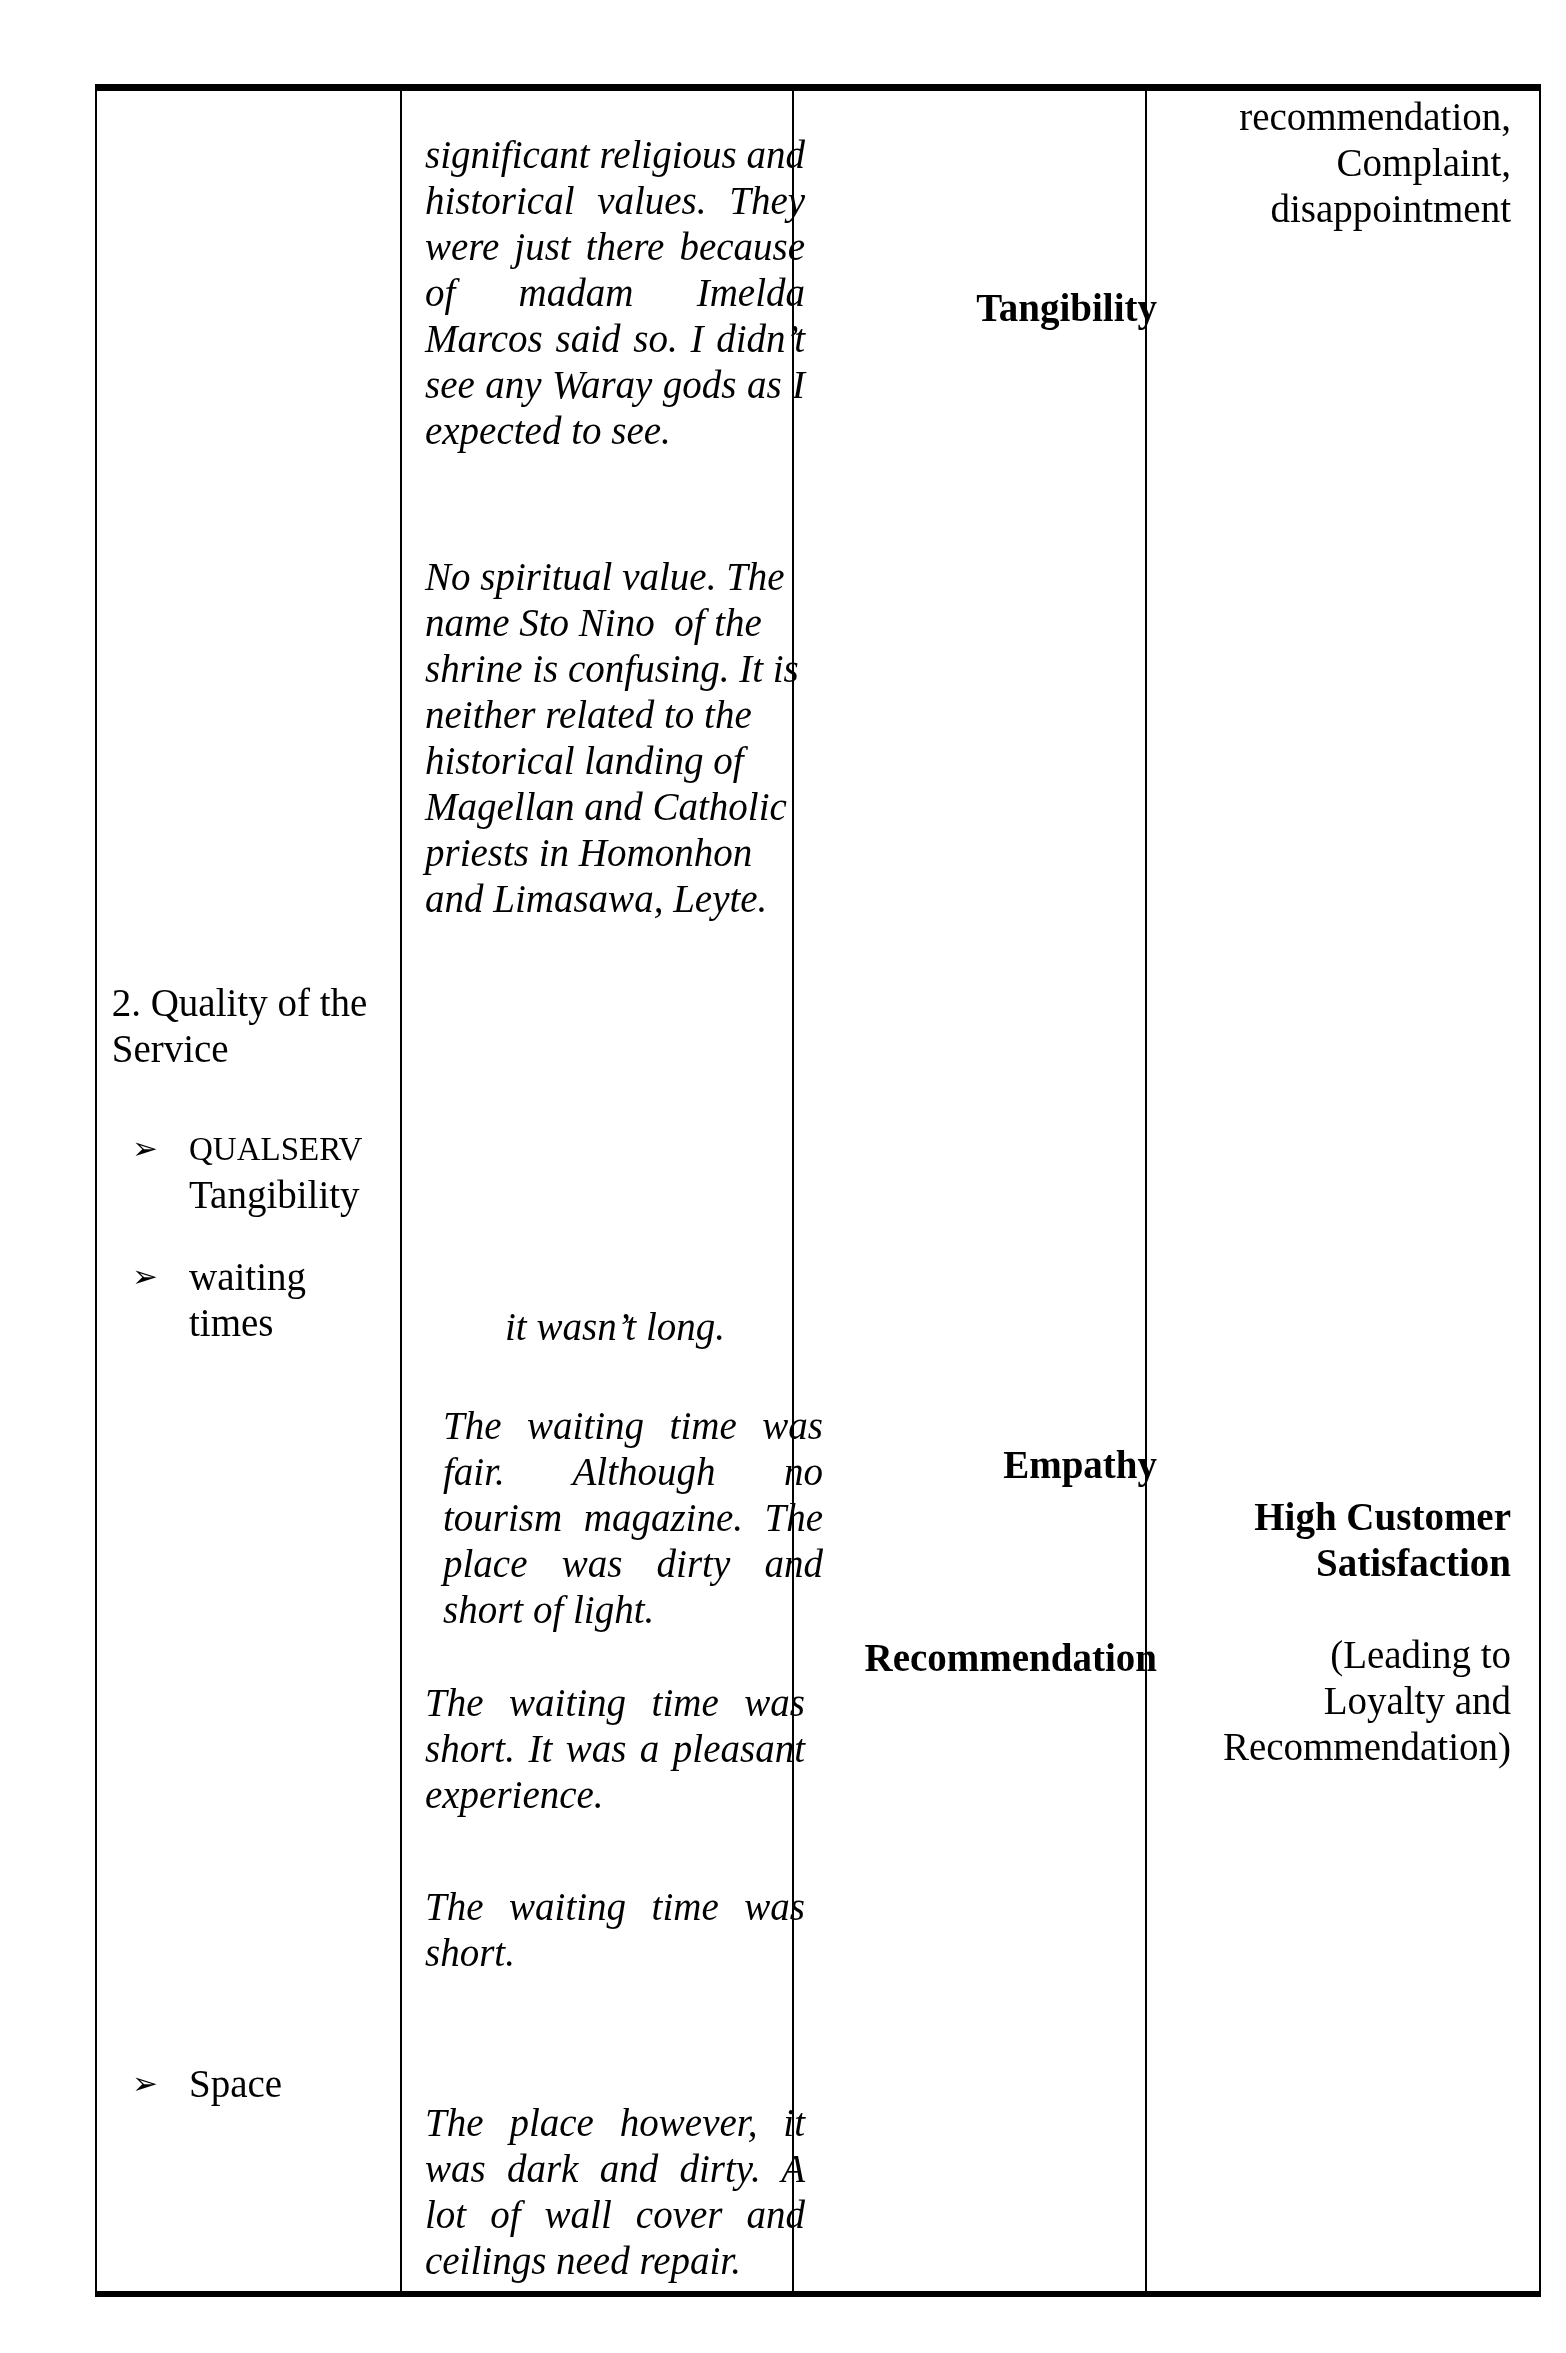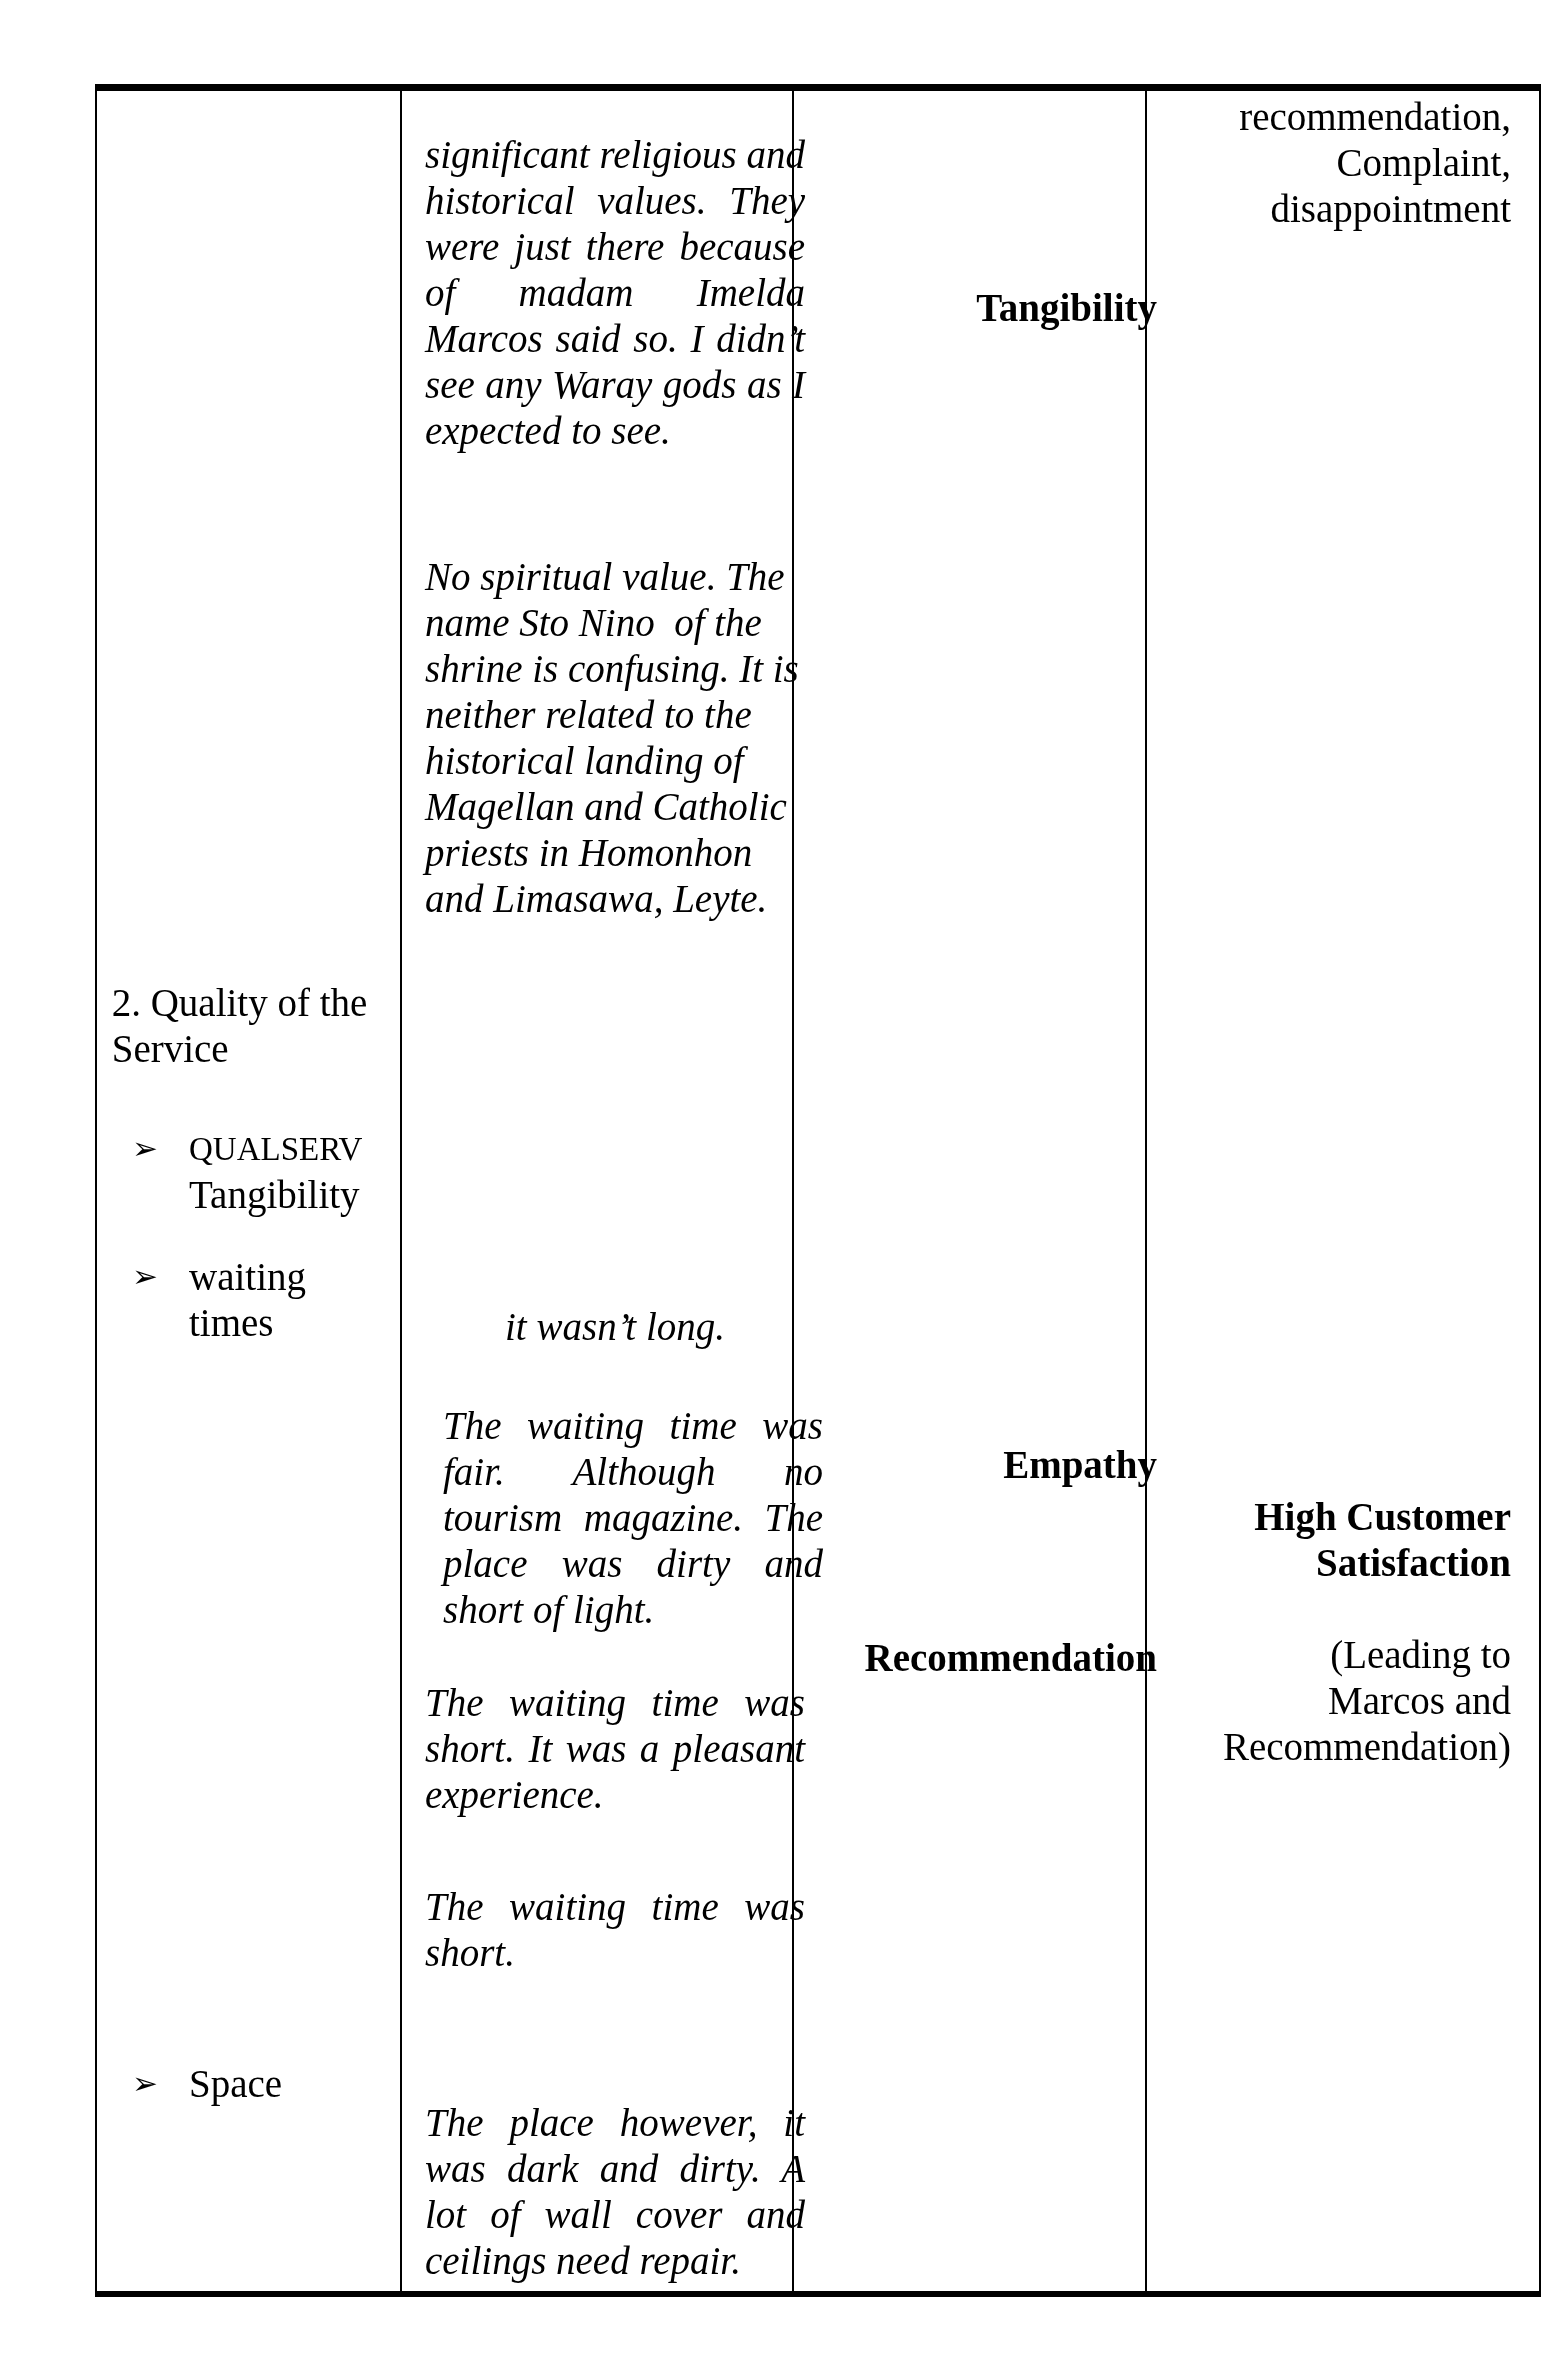--- a/index.html
+++ b/index.html
@@ -129,20 +129,20 @@
     </div>
 
     <div class="col col-outcome">
       <div class="c4block c4-block1">recommendation,
 Complaint,
 disappointment</div>
       <div class="c4block c4-block2">
         <span class="c4-bold">High Customer
 Satisfaction</span>
         <span class="c4-rest">(Leading to
-Marcos and
+Loyalty and
 Recommendation)</span>
       </div>
     </div>
 
   </div>
 </div>
 
 
 </body></html>

